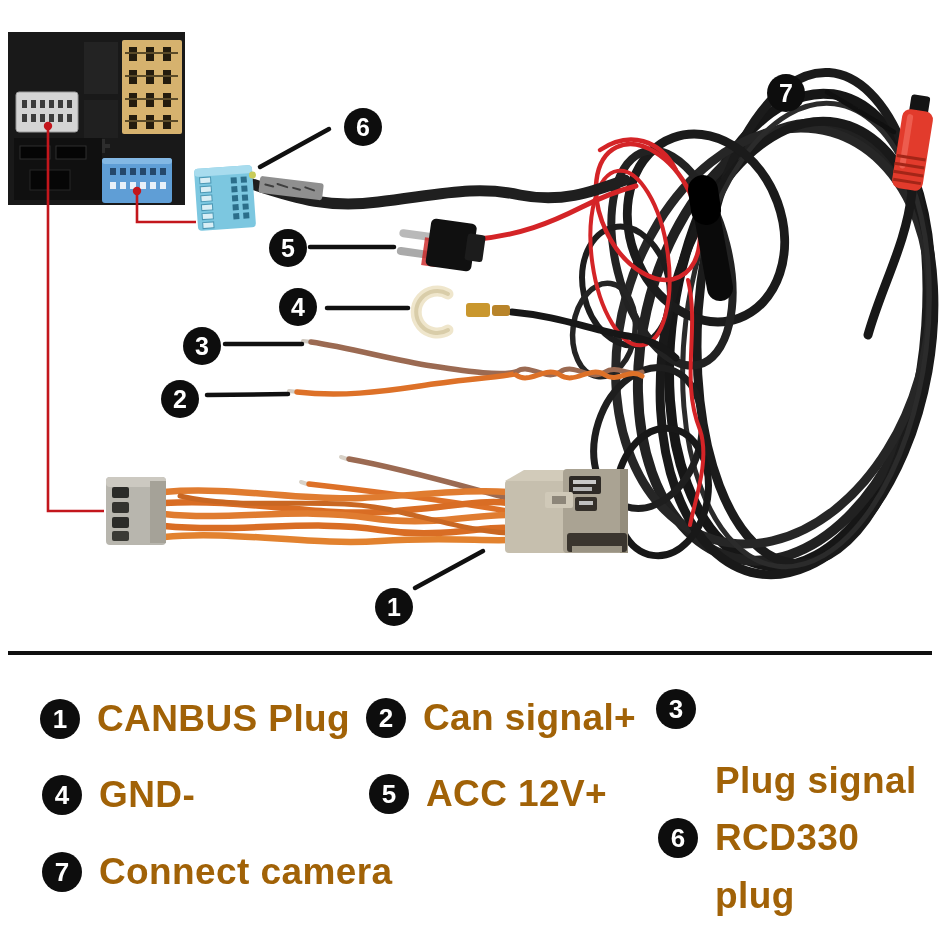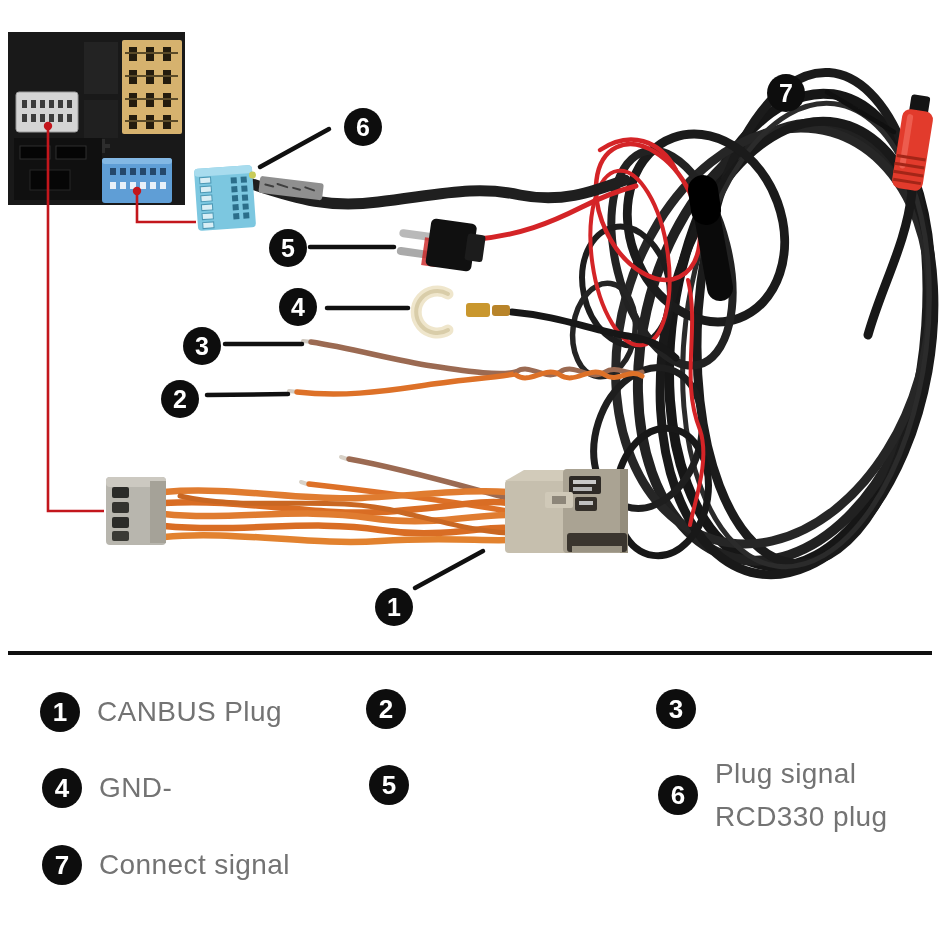--- a/index.html
+++ b/index.html
@@ -14,21 +14,21 @@
     font-size:25px;font-weight:bold;line-height:1;z-index:5;
   }
   .divider{position:absolute;left:8px;top:651px;width:924px;height:4px;background:#101010;}
   .legend-item{position:absolute;display:flex;align-items:center;gap:17px;}
   .legend-badge{
     width:40px;height:40px;border-radius:50%;background:#0d0d0d;color:#ffffff;
     display:flex;align-items:center;justify-content:center;
     font-size:26px;font-weight:bold;line-height:1;flex:0 0 auto;
   }
   .legend-label{
-    font-size:28px;font-weight:normal;color:#737373;letter-spacing:.4px;
+    font-size:37px;font-weight:bold;color:#a16207;letter-spacing:.4px;
     white-space:pre-line;line-height:1.55;
   }
 </style>
 </head>
 <body>
 
 <div class="stage">
 
   <svg class="scene" width="940" height="655" viewBox="0 0 940 655">
 
@@ -275,35 +275,37 @@
 
   <div class="divider"></div>
 
   <div>
     <div class="legend-item" style="left:40px;top:690px">
       <div class="legend-badge">1</div>
       <div class="legend-label">CANBUS Plug</div>
     </div>
     <div class="legend-item" style="left:366px;top:689px">
       <div class="legend-badge">2</div>
+      <div class="legend-label">Can signal+</div>
     </div>
     <div class="legend-item" style="left:656px;top:689px">
       <div class="legend-badge">3</div>
     </div>
     <div class="legend-item" style="left:42px;top:766px">
       <div class="legend-badge">4</div>
       <div class="legend-label">GND-</div>
     </div>
     <div class="legend-item" style="left:369px;top:765px">
       <div class="legend-badge">5</div>
+      <div class="legend-label">ACC 12V+</div>
     </div>
     <div class="legend-item" style="left:658px;top:752px">
       <div class="legend-badge">6</div>
       <div class="legend-label">Plug signal
 RCD330 plug</div>
     </div>
     <div class="legend-item" style="left:42px;top:843px">
       <div class="legend-badge">7</div>
-      <div class="legend-label">Connect signal</div>
+      <div class="legend-label">Connect camera</div>
     </div>
   </div>
 
 </div>
 
 </body></html>

